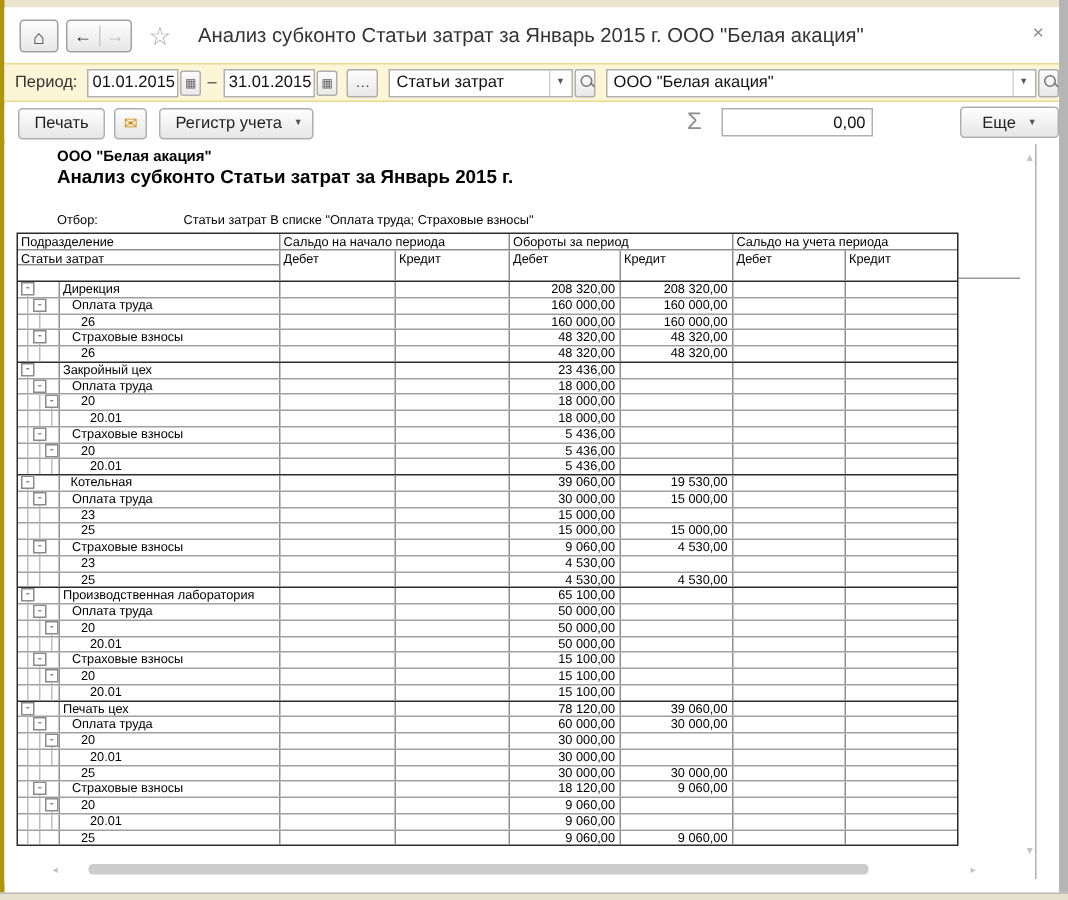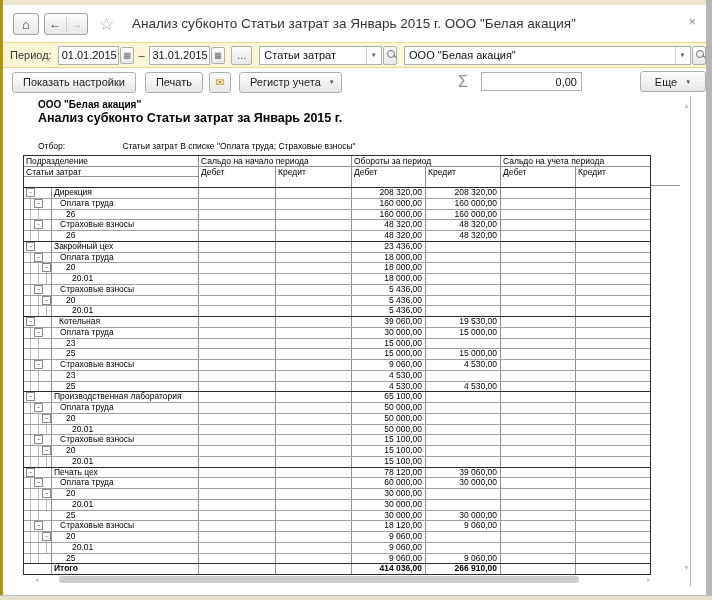--- a/index.html
+++ b/index.html
@@ -72,21 +72,21 @@
   .report-rborder{position:absolute;left:687px;top:0;width:1px;height:490px;background:#b0b0b0;}
   .v-arrow{position:absolute;left:680px;font-size:7px;color:#c4c4c4;}
   .r-org{position:absolute;left:35px;top:3px;font-size:10px;font-weight:bold;color:#000;}
   .r-title{position:absolute;left:35px;top:15px;font-size:12.5px;font-weight:bold;color:#000;}
   .r-meta1{position:absolute;left:35px;top:33px;font-size:8.5px;color:#000;}
   .r-meta2{position:absolute;left:35px;top:45px;font-size:8.5px;color:#000;}
   .r-meta1 .lbl,.r-meta2 .lbl{display:inline-block;width:82px;}
   .hdr-ext{position:absolute;left:634px;top:89px;width:43px;height:1px;background:#9a9a9a;}
 
   
-  .tbl{position:absolute;left:20px;top:59px;width:626px;border:1px solid #2c2c2c;box-sizing:content-box;background:#fff;}
+  .tbl{position:absolute;left:8px;top:59px;width:626px;border:1px solid #2c2c2c;box-sizing:content-box;background:#fff;}
   .hr1{display:flex;height:10px;border-bottom:1px solid #8f8f8f;}
   .hr2{display:flex;height:20px;}
   .hc{box-sizing:border-box;font-size:8.5px;line-height:10px;padding-left:2px;white-space:nowrap;overflow:hidden;color:#000;}
   .hc-name{width:174px;}
   .hg{border-left:1px solid #8f8f8f;}
   .hcol1{width:174px;display:flex;flex-direction:column;}
   .hcol1 .sub{height:10px;border-bottom:1px solid #8f8f8f;}
   .hcol1 .sub2{height:10px;}
   .hd{border-left:1px solid #8f8f8f;height:20px;}
   .w0{width:77px;} .w1{width:76px;} .w2{width:74px;} .w3{width:75px;} .w4{width:75px;} .w5{width:75px;}
@@ -148,21 +148,20 @@
     <div class="combo inp combo2">
       <span class="field">ООО "Белая акация"</span>
       <span class="arr" style="font-size:6px">▼</span>
     </div>
     <div class="sel-btn">
         <i class="mag"></i>
       </div>
   </div>
 
   <div class="toolbar">
-    <div class="btn btn-settings">Показать настройки</div>
     <div class="btn btn-print">Печать</div>
     <div class="btn btn-mail">
       <span>✉</span>
     </div>
     <div class="btn btn-register">
       <span>Регистр учета</span>
       <span class="caret" style="font-size:6px">▼</span>
     </div>
     <div class="sigma">Σ</div>
     <div class="inp sum-field">0,00</div>
@@ -680,30 +679,20 @@
               <i class="tl" style="left: 14px;"></i>
             </div>
             <div class="c name" style="padding-left: 14px;">25</div>
             <div class="c num w0"></div>
             <div class="c num w1"></div>
             <div class="c num w2">9 060,00</div>
             <div class="c num w3">9 060,00</div>
             <div class="c num w4"></div>
             <div class="c num w5"></div>
           </div>
-          <div class="trow lvl1 total">
-            <div class="gut"></div>
-            <div class="c name" style="padding-left: 2px;">Итого</div>
-            <div class="c num w0"></div>
-            <div class="c num w1"></div>
-            <div class="c num w2">414 036,00</div>
-            <div class="c num w3">266 910,00</div>
-            <div class="c num w4"></div>
-            <div class="c num w5"></div>
-          </div>
         </div>
     </div>
 
     <div class="hscroll">
       <div class="hs-arrow" style="left:24px">◂</div>
       <div class="hthumb"></div>
       <div class="hs-arrow" style="left:636px">▸</div>
     </div>
   </div>
 </div>

